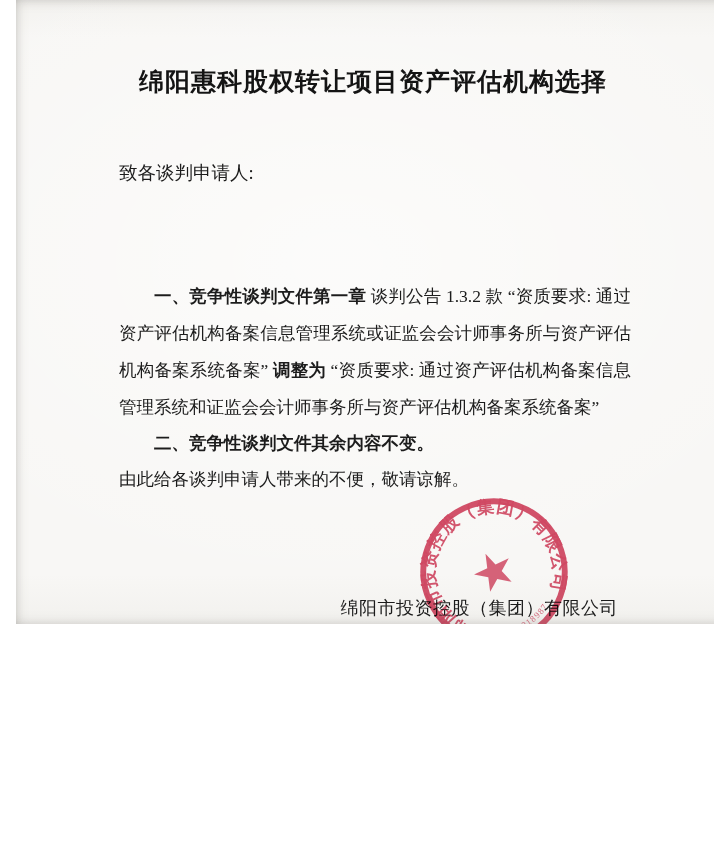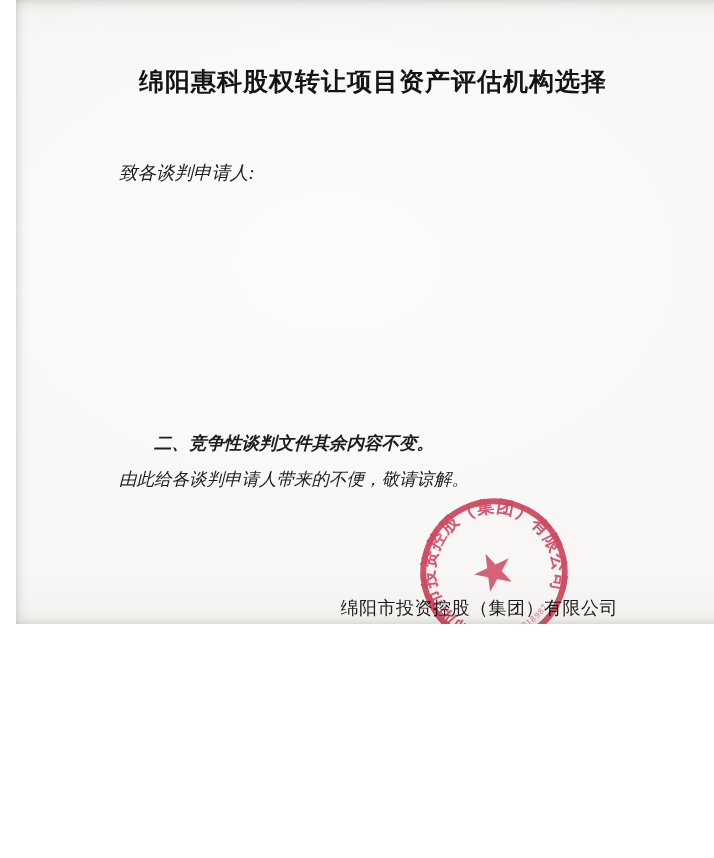--- a/index.html
+++ b/index.html
@@ -14,21 +14,21 @@
   }
   .edge-shade {
     position:absolute; inset:0; pointer-events:none;
     box-shadow: inset 8px 0 14px -10px rgba(120,118,112,.45), inset -6px 0 12px -10px rgba(120,118,112,.35),
                 inset 0 8px 14px -10px rgba(120,118,112,.40), inset 0 -8px 14px -10px rgba(120,118,112,.35);
   }
   .doc-title {
     position:absolute; top:60px; left:0; width:714px; text-align:center;
     font-weight:bold; color:#141414; font-size:25px; line-height:44px; letter-spacing:1px;
   }
-  .txt { color:#1c1c1c; font-size:17.5px; line-height:37px;font-style:italic; }
+  .txt { color:#1c1c1c; font-size:17.5px; line-height:37px; }
   .salutation { position:absolute; top:155px; left:103px; font-size:18.5px; }
   .p-intro  { position:absolute; top:200px; left:103px; width:512px; text-indent:2em; text-align:justify; }
   .p-item1  { position:absolute; top:278px; left:103px; width:512px; text-indent:2em; text-align:justify; }
   .p-item2  { position:absolute; top:425px; left:103px; width:512px; text-indent:2em; font-weight:bold; }
   .p-closing{ position:absolute; top:461px; left:103px; width:512px; }
   .b { font-weight:bold; }
   .sig-company { position:absolute; top:596px; right:112px; font-size:18px; letter-spacing:.5px; color:#1c1c1c; }
   .sig-date    { position:absolute; top:629px; left:336px; width:264px; text-align:right; font-size:18px; word-spacing:3px; color:#1c1c1c; }
   .stamp {
     position:absolute; left:394px; top:488px; width:168px; height:168px;
@@ -50,20 +50,21 @@
 
 <div class="page">
 
   <div class="doc-title">
     <div>绵阳惠科股权转让项目资产评估机构选择</div>
   </div>
 
   <div class="txt salutation">致各谈判申请人:</div>
 
 
+  <p class="txt p-item1"><span class="b">一、竞争性谈判文件第一章</span><span> 谈判公告 1.3.2 款 “资质要求: 通过资产评估机构备案信息管理系统或证监会会计师事务所与资产评估机构备案系统备案” </span><span class="b">调整为</span><span> “资质要求: 通过资产评估机构备案信息管理系统和证监会会计师事务所与资产评估机构备案系统备案”</span></p>
 
   <p class="txt p-closing">由此给各谈判申请人带来的不便，敬请谅解。</p>
 
   <p class="txt p-item2">二、竞争性谈判文件其余内容不变。</p>
 
   <div class="sig-company">绵阳市投资控股（集团）有限公司</div>
   <div class="sig-date">2024 年 6 月 5 日</div>
 
   <svg class="stamp" viewBox="0 0 200 200" aria-hidden="true">
     <defs>

